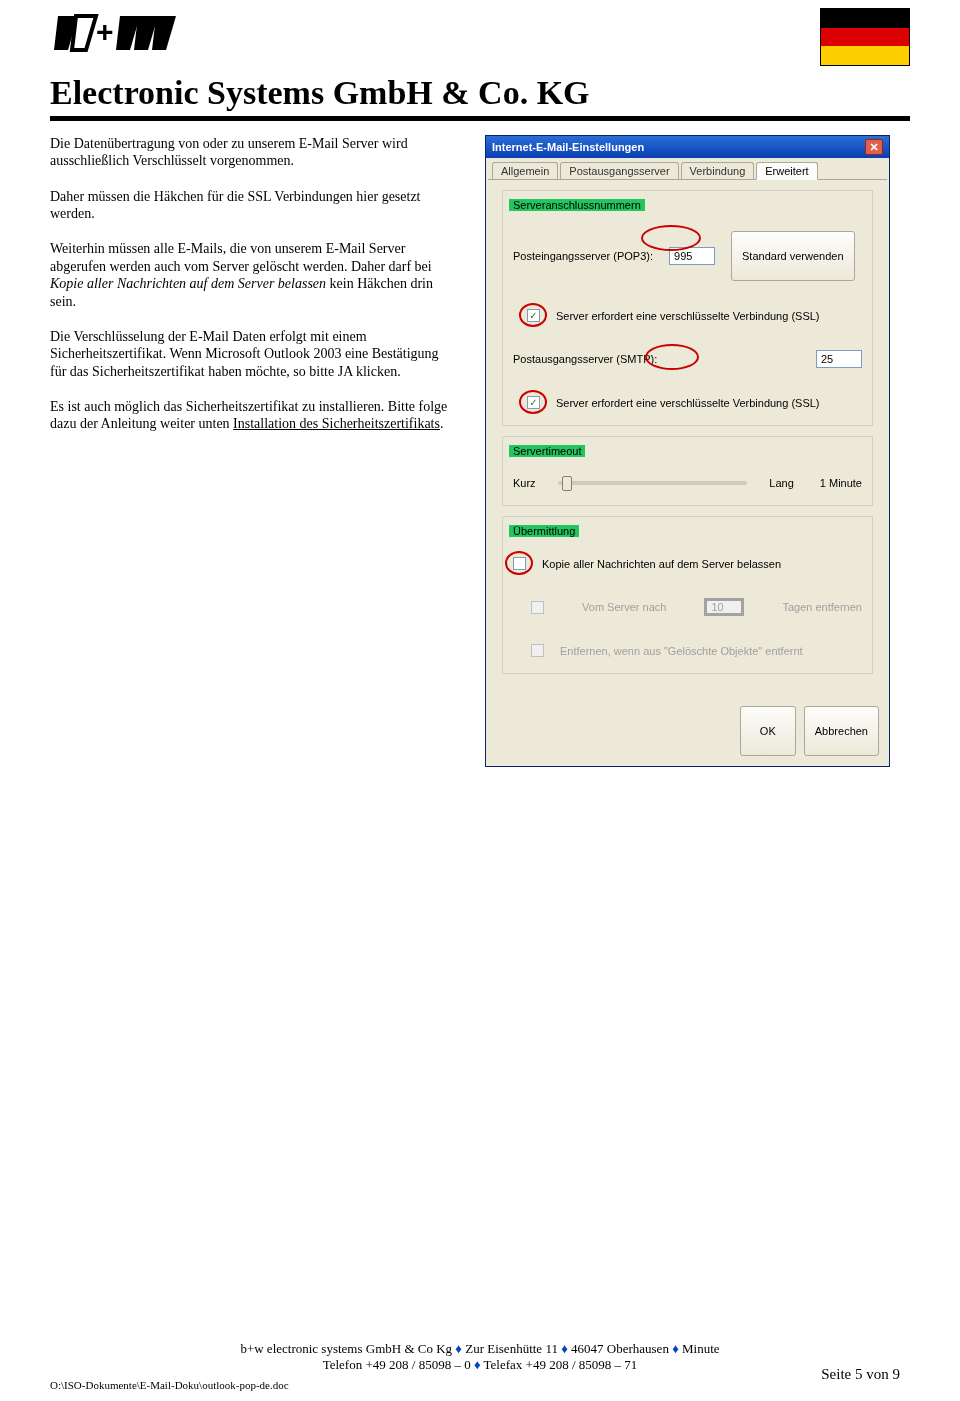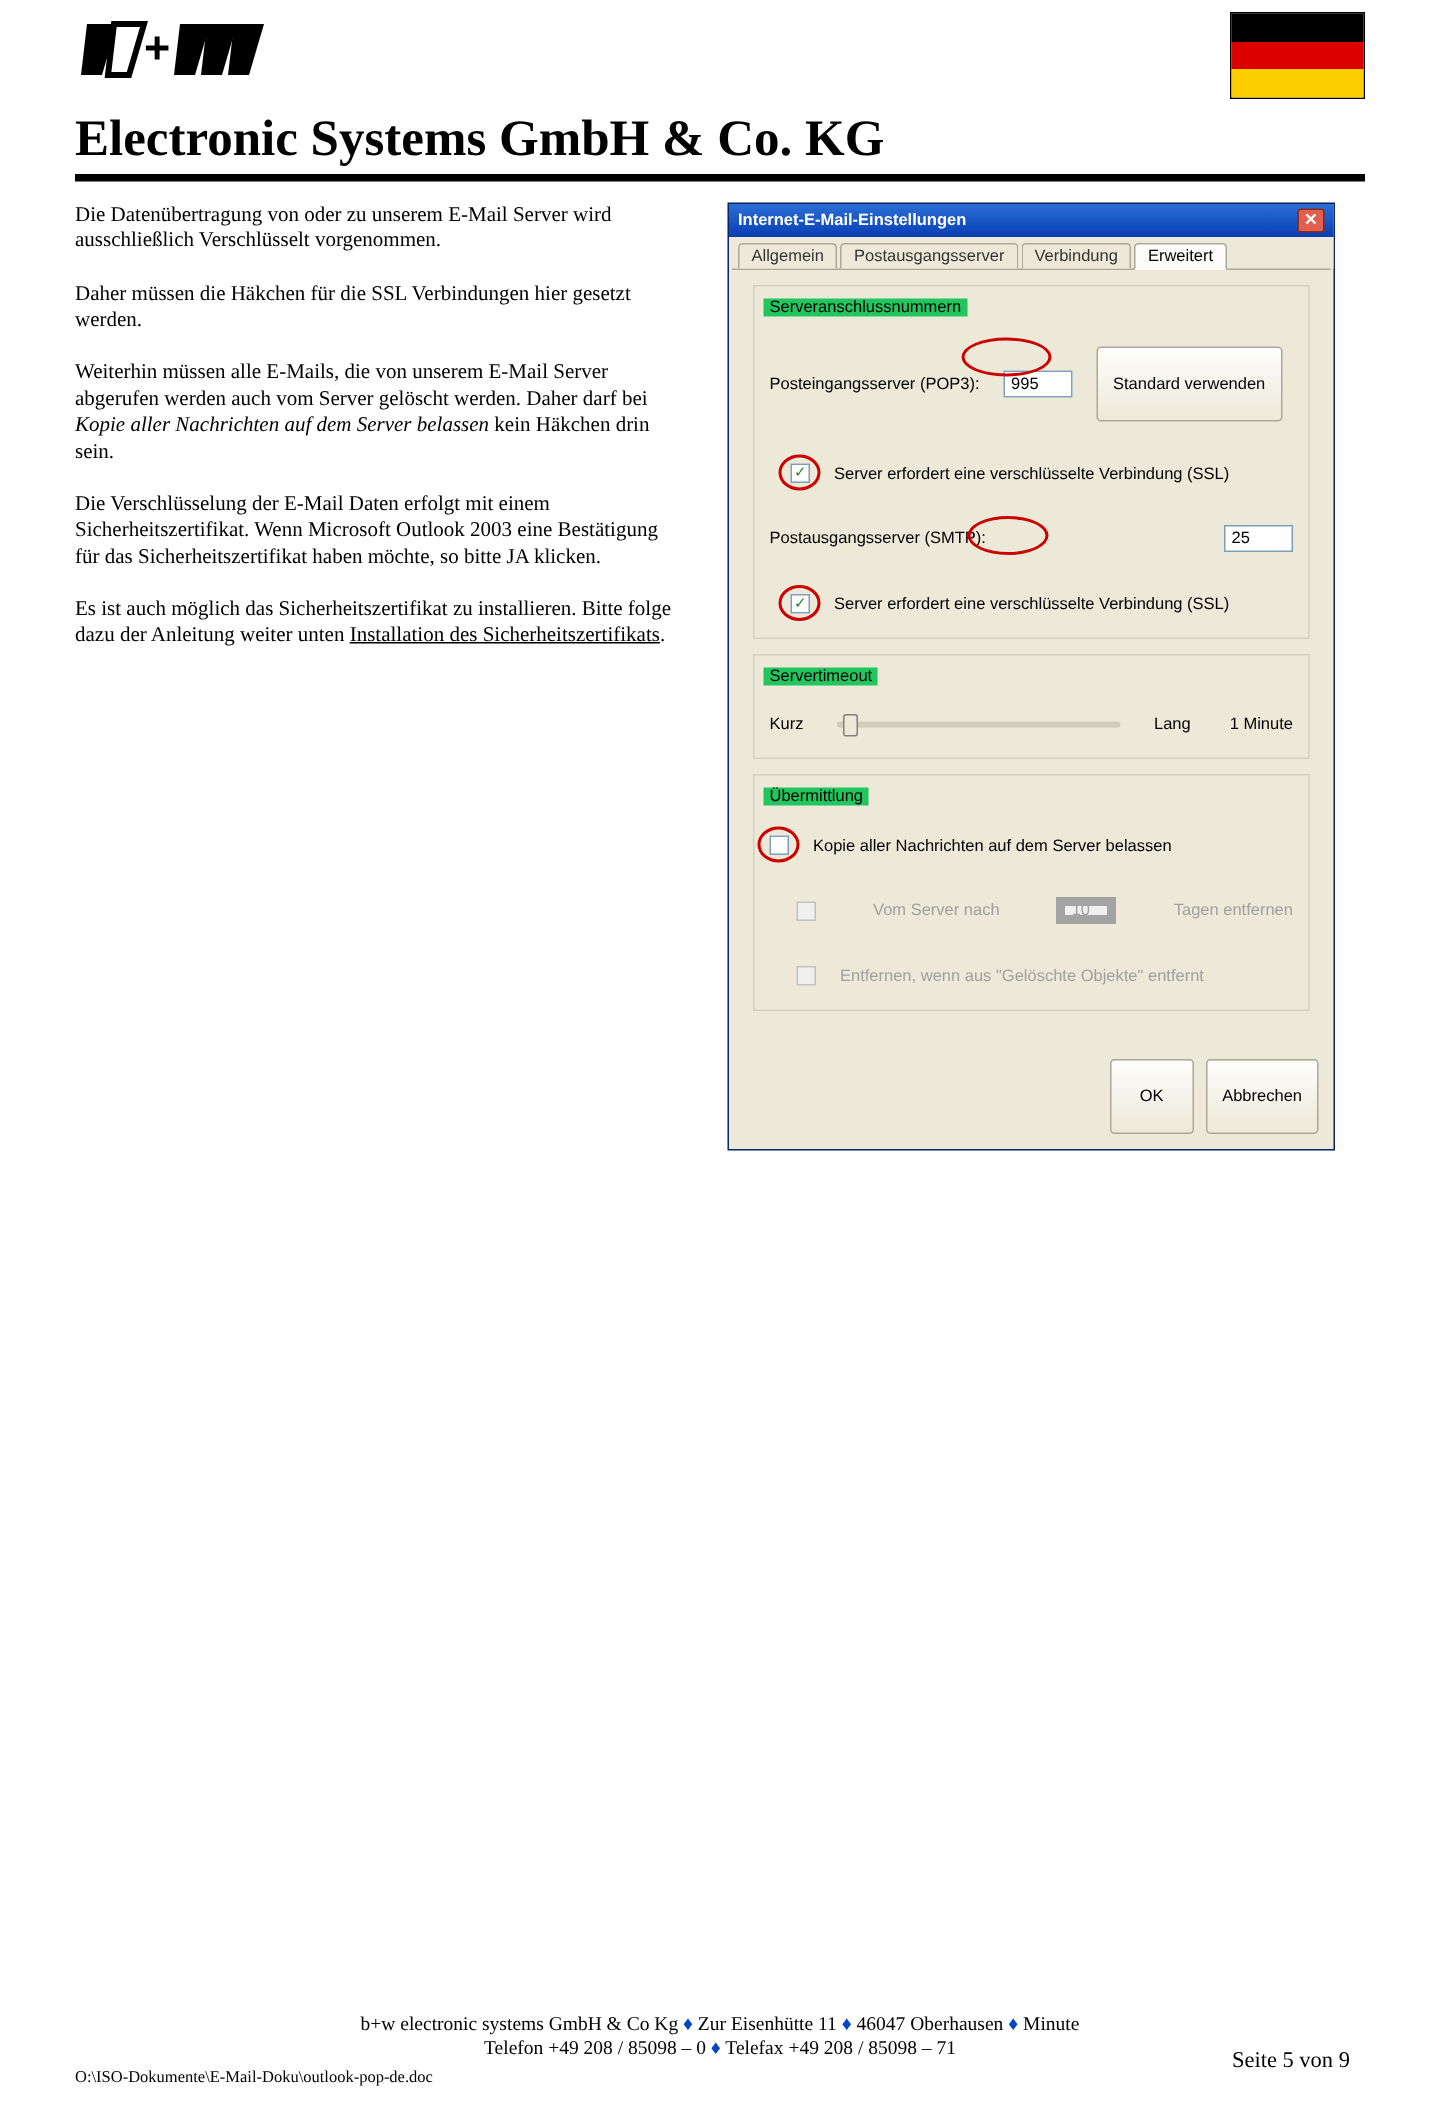--- a/index.html
+++ b/index.html
@@ -184,21 +184,21 @@
   .slider .thumb {
     position: absolute;
     left: 4px; top: -5px;
     width: 10px; height: 15px;
     background: #ece9d8;
     border: 1px solid #7f7f7f;
     border-radius: 2px;
   }
   .disabled, .disabled * { color: #a0a0a0 !important; }
   .numspin {
-    border: 6px solid #a3a3a3;
+    border: 3px solid #a3a3a3;
     background: #f0f0f0;
     padding: 1px 4px;
     width: 40px;
     height: 18px;
     font-size: 11px;
     color: #a0a0a0;
   }
   .dlg-buttons {
     display: flex;
     justify-content: flex-end;

